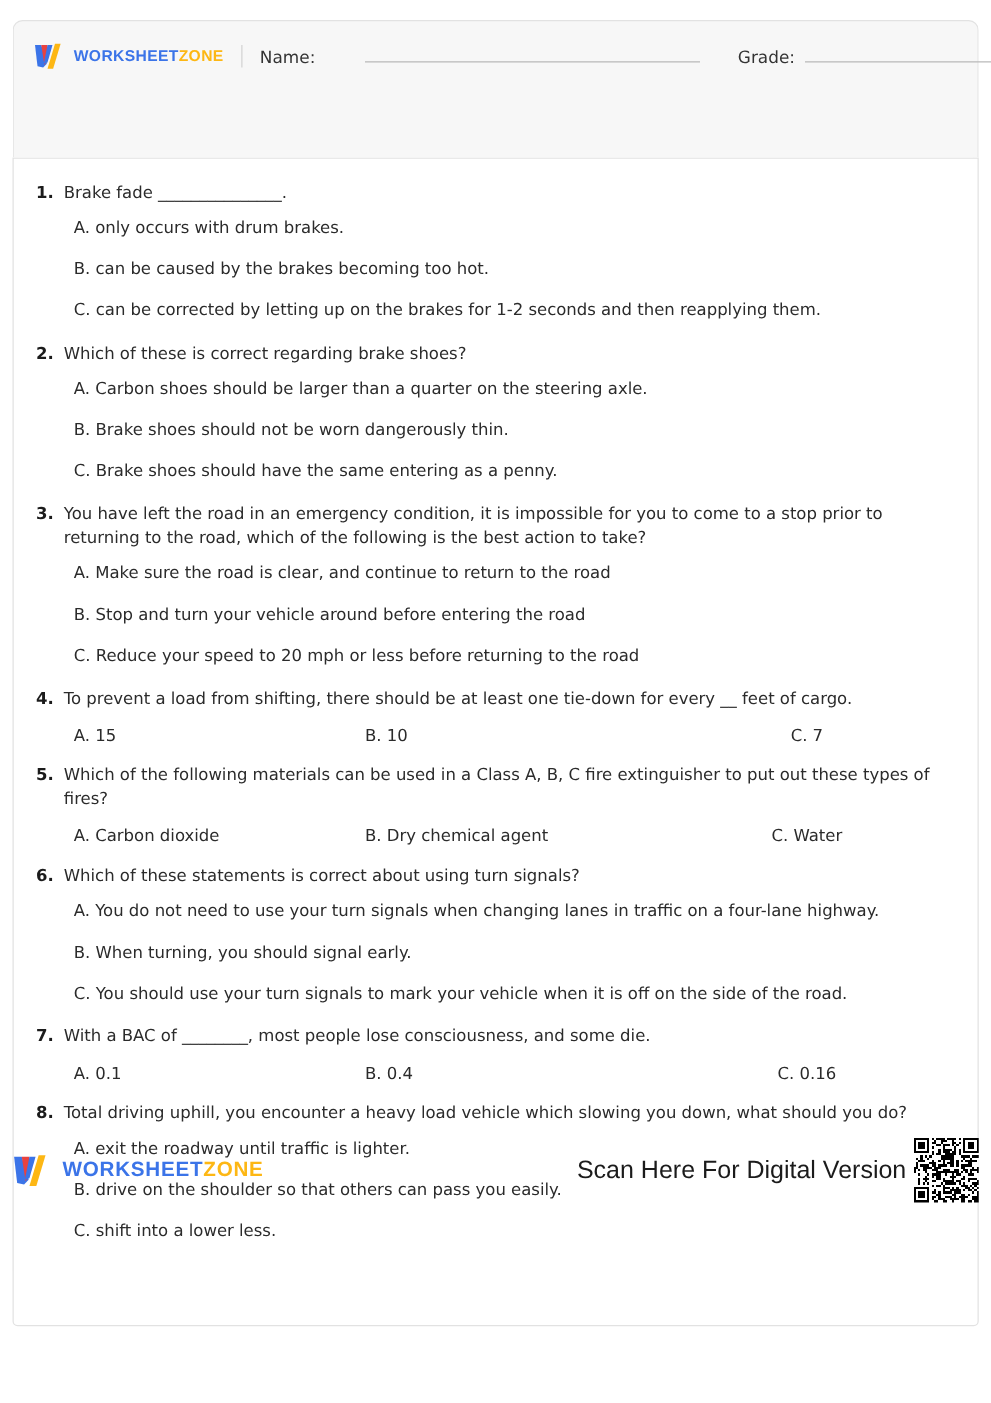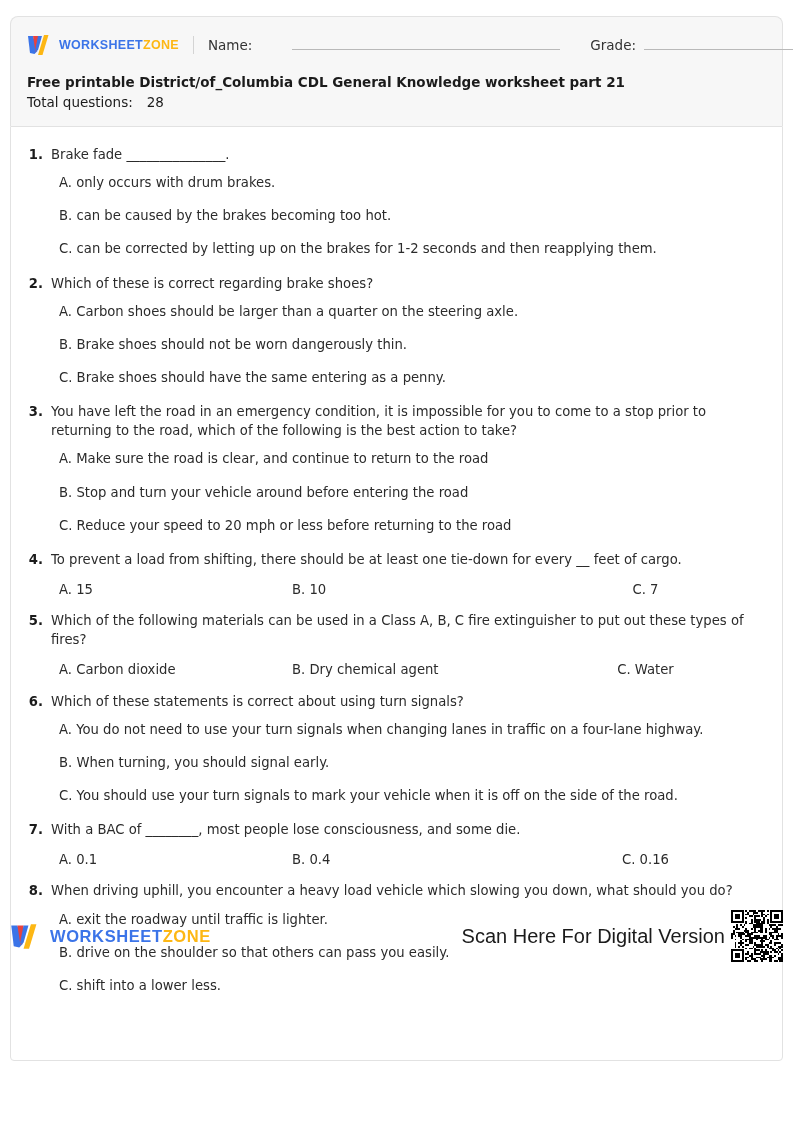--- a/index.html
+++ b/index.html
@@ -222,26 +222,20 @@
         <span class="field-line name-line"></span>
       </div>
 
       <div class="field">
         <span class="field-label">Grade:</span>
         <span class="field-line grade-line"></span>
       </div>
 
     </div>
 
-    <div class="title-block">
-      <div class="sheet-title">Free printable District/of_Columbia CDL General Knowledge worksheet part 21</div>
-      <div class="total-line">
-        <span>Total questions:</span><span class="tq-count">28</span>
-      </div>
-    </div>
 
   </div>
 
   <div class="body-card" id="questions-container">
       <div class="q-block">
         <div class="q-head">
           <span class="q-num">1.</span>
           <span class="q-text">Brake fade _______________.</span>
         </div>
         <div class="opts">
@@ -318,21 +312,21 @@
           <div class="opt-row">
             <span class="opt-col c1">A. 0.1</span>
             <span class="opt-col c2">B. 0.4</span>
             <span class="opt-col c3">C. 0.16</span>
           </div>
         </div>
       </div>
       <div class="q-block">
         <div class="q-head">
           <span class="q-num">8.</span>
-          <span class="q-text">When driving uphill, you encounter a heavy load vehicle which slowing you down, what should you do?</span>
+          <span class="q-text">Total driving uphill, you encounter a heavy load vehicle which slowing you down, what should you do?</span>
         </div>
         <div class="opts">
           <div class="opt-stacked">A. exit the roadway until traffic is lighter.</div>
           <div class="opt-stacked">B. drive on the shoulder so that others can pass you easily.</div>
           <div class="opt-stacked">C. shift into a lower less.</div>
         </div>
       </div>
     </div>
 
   <div class="footer">

